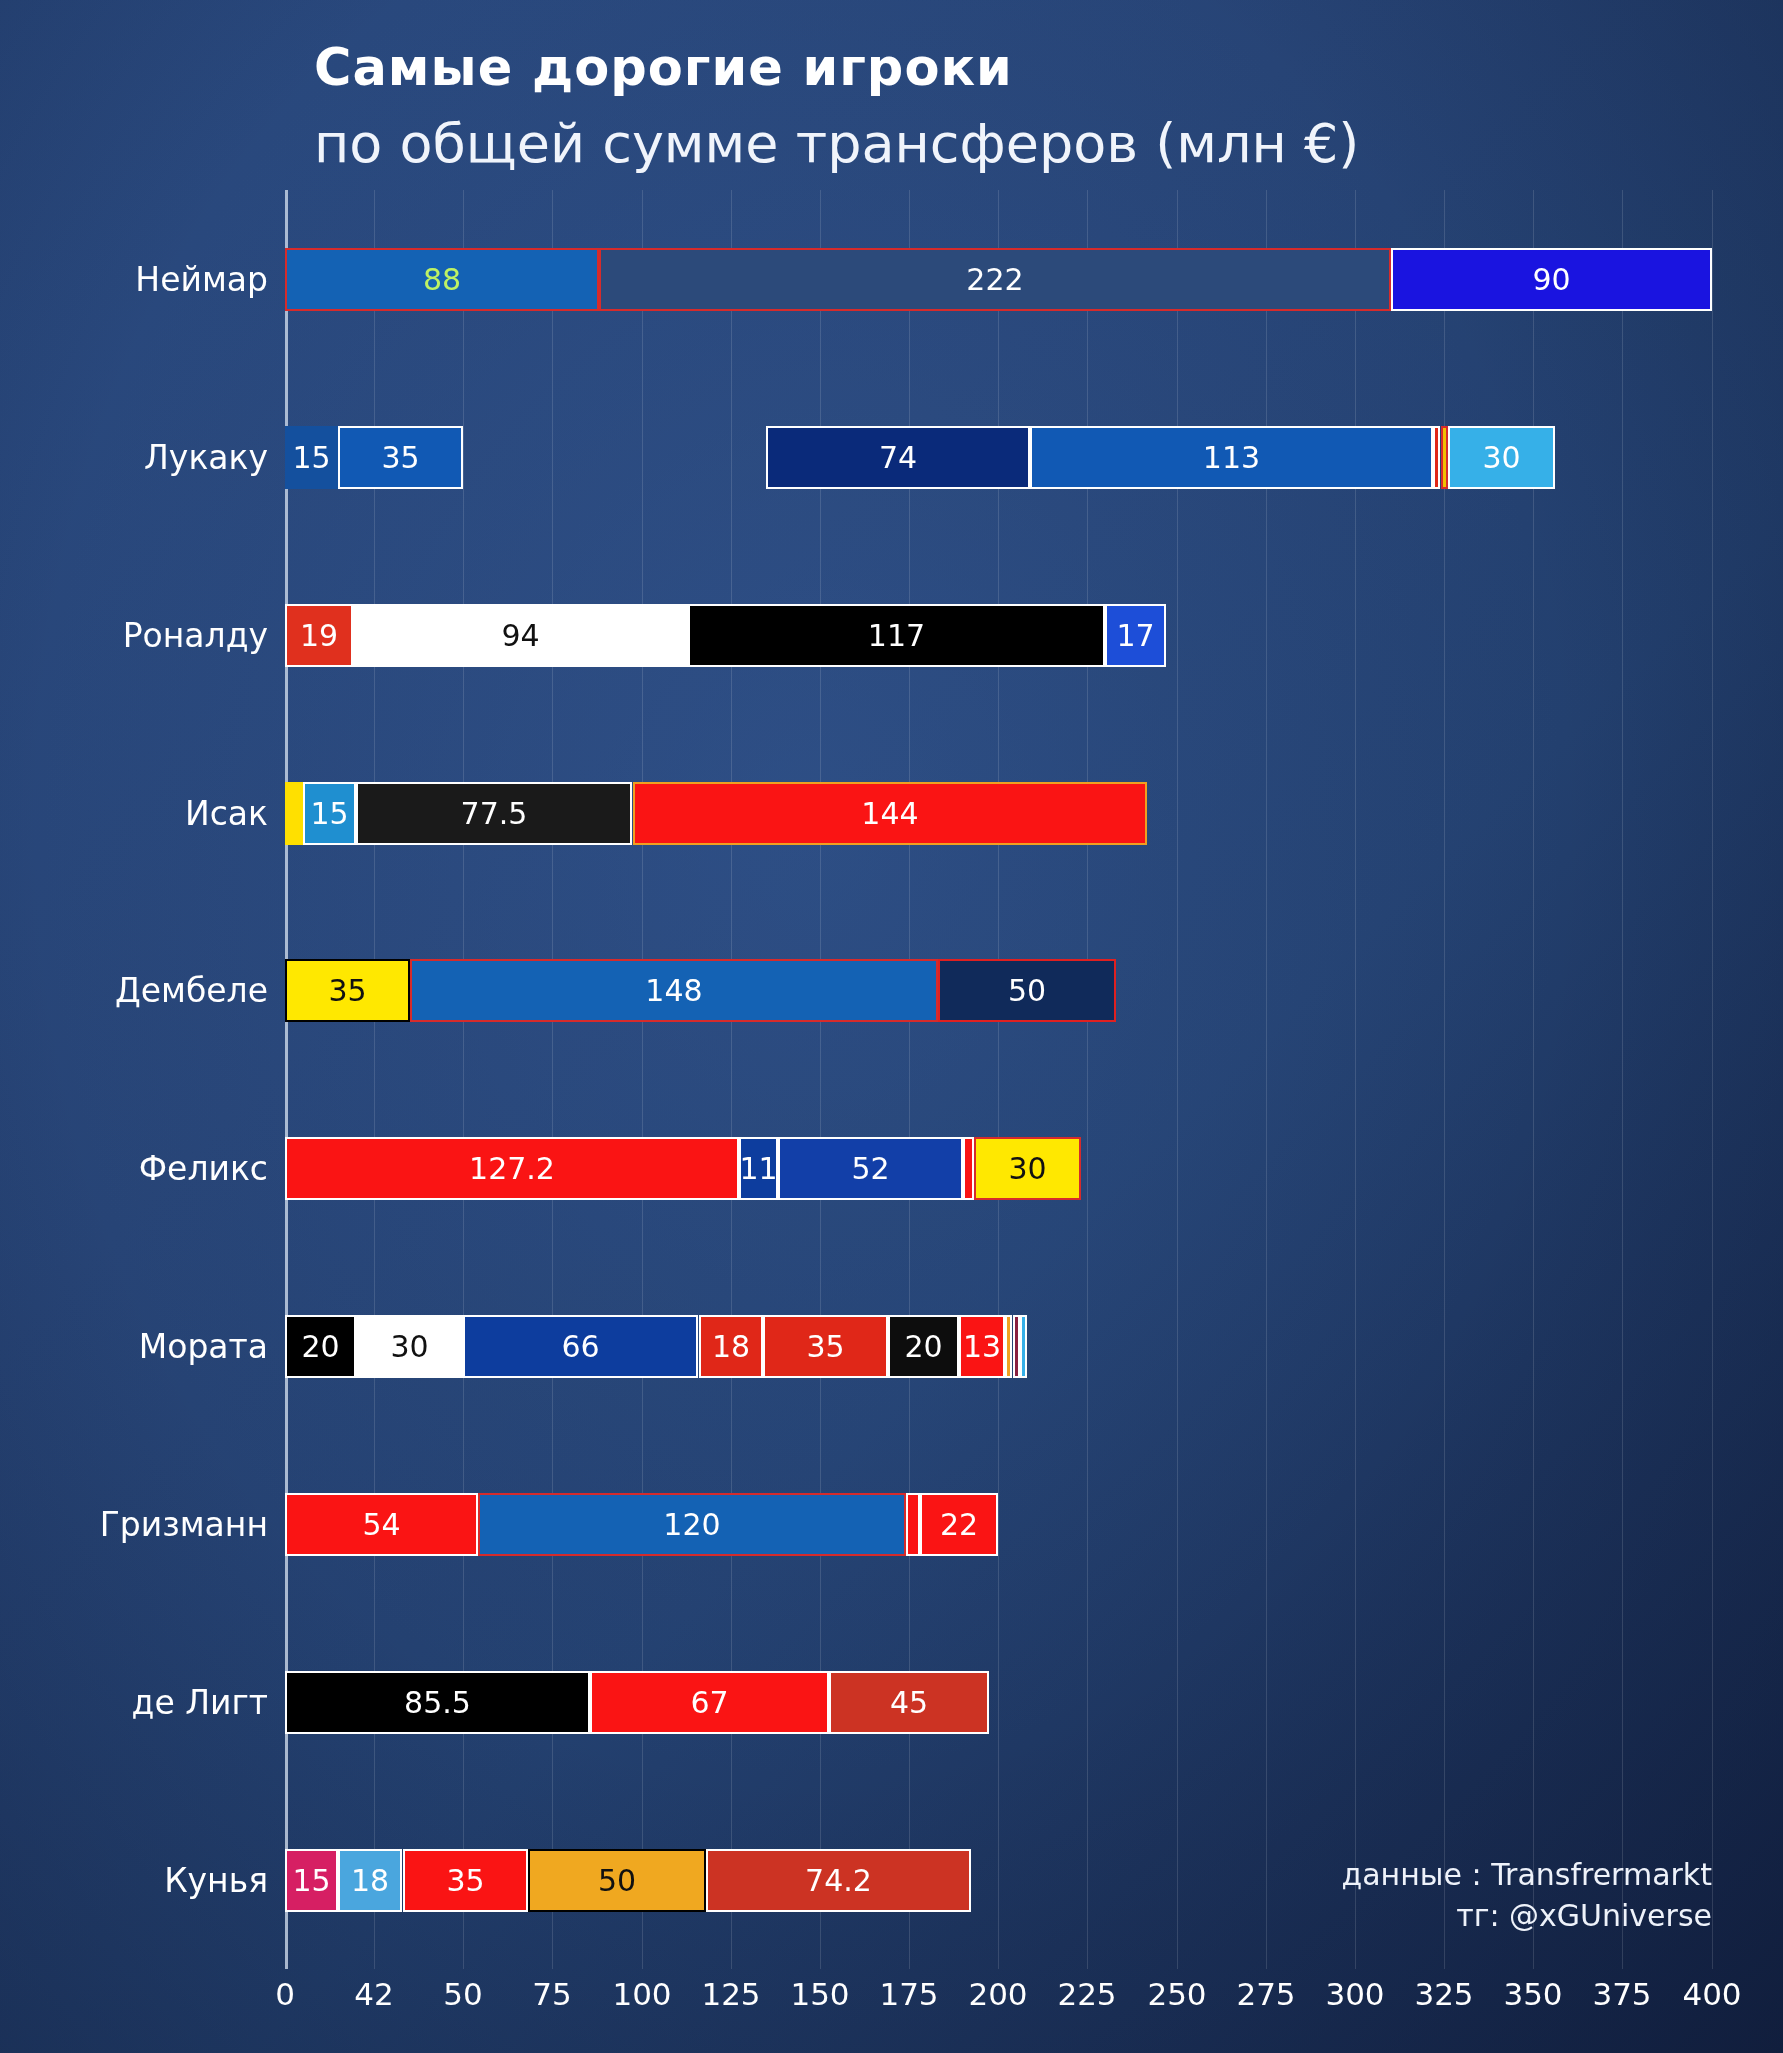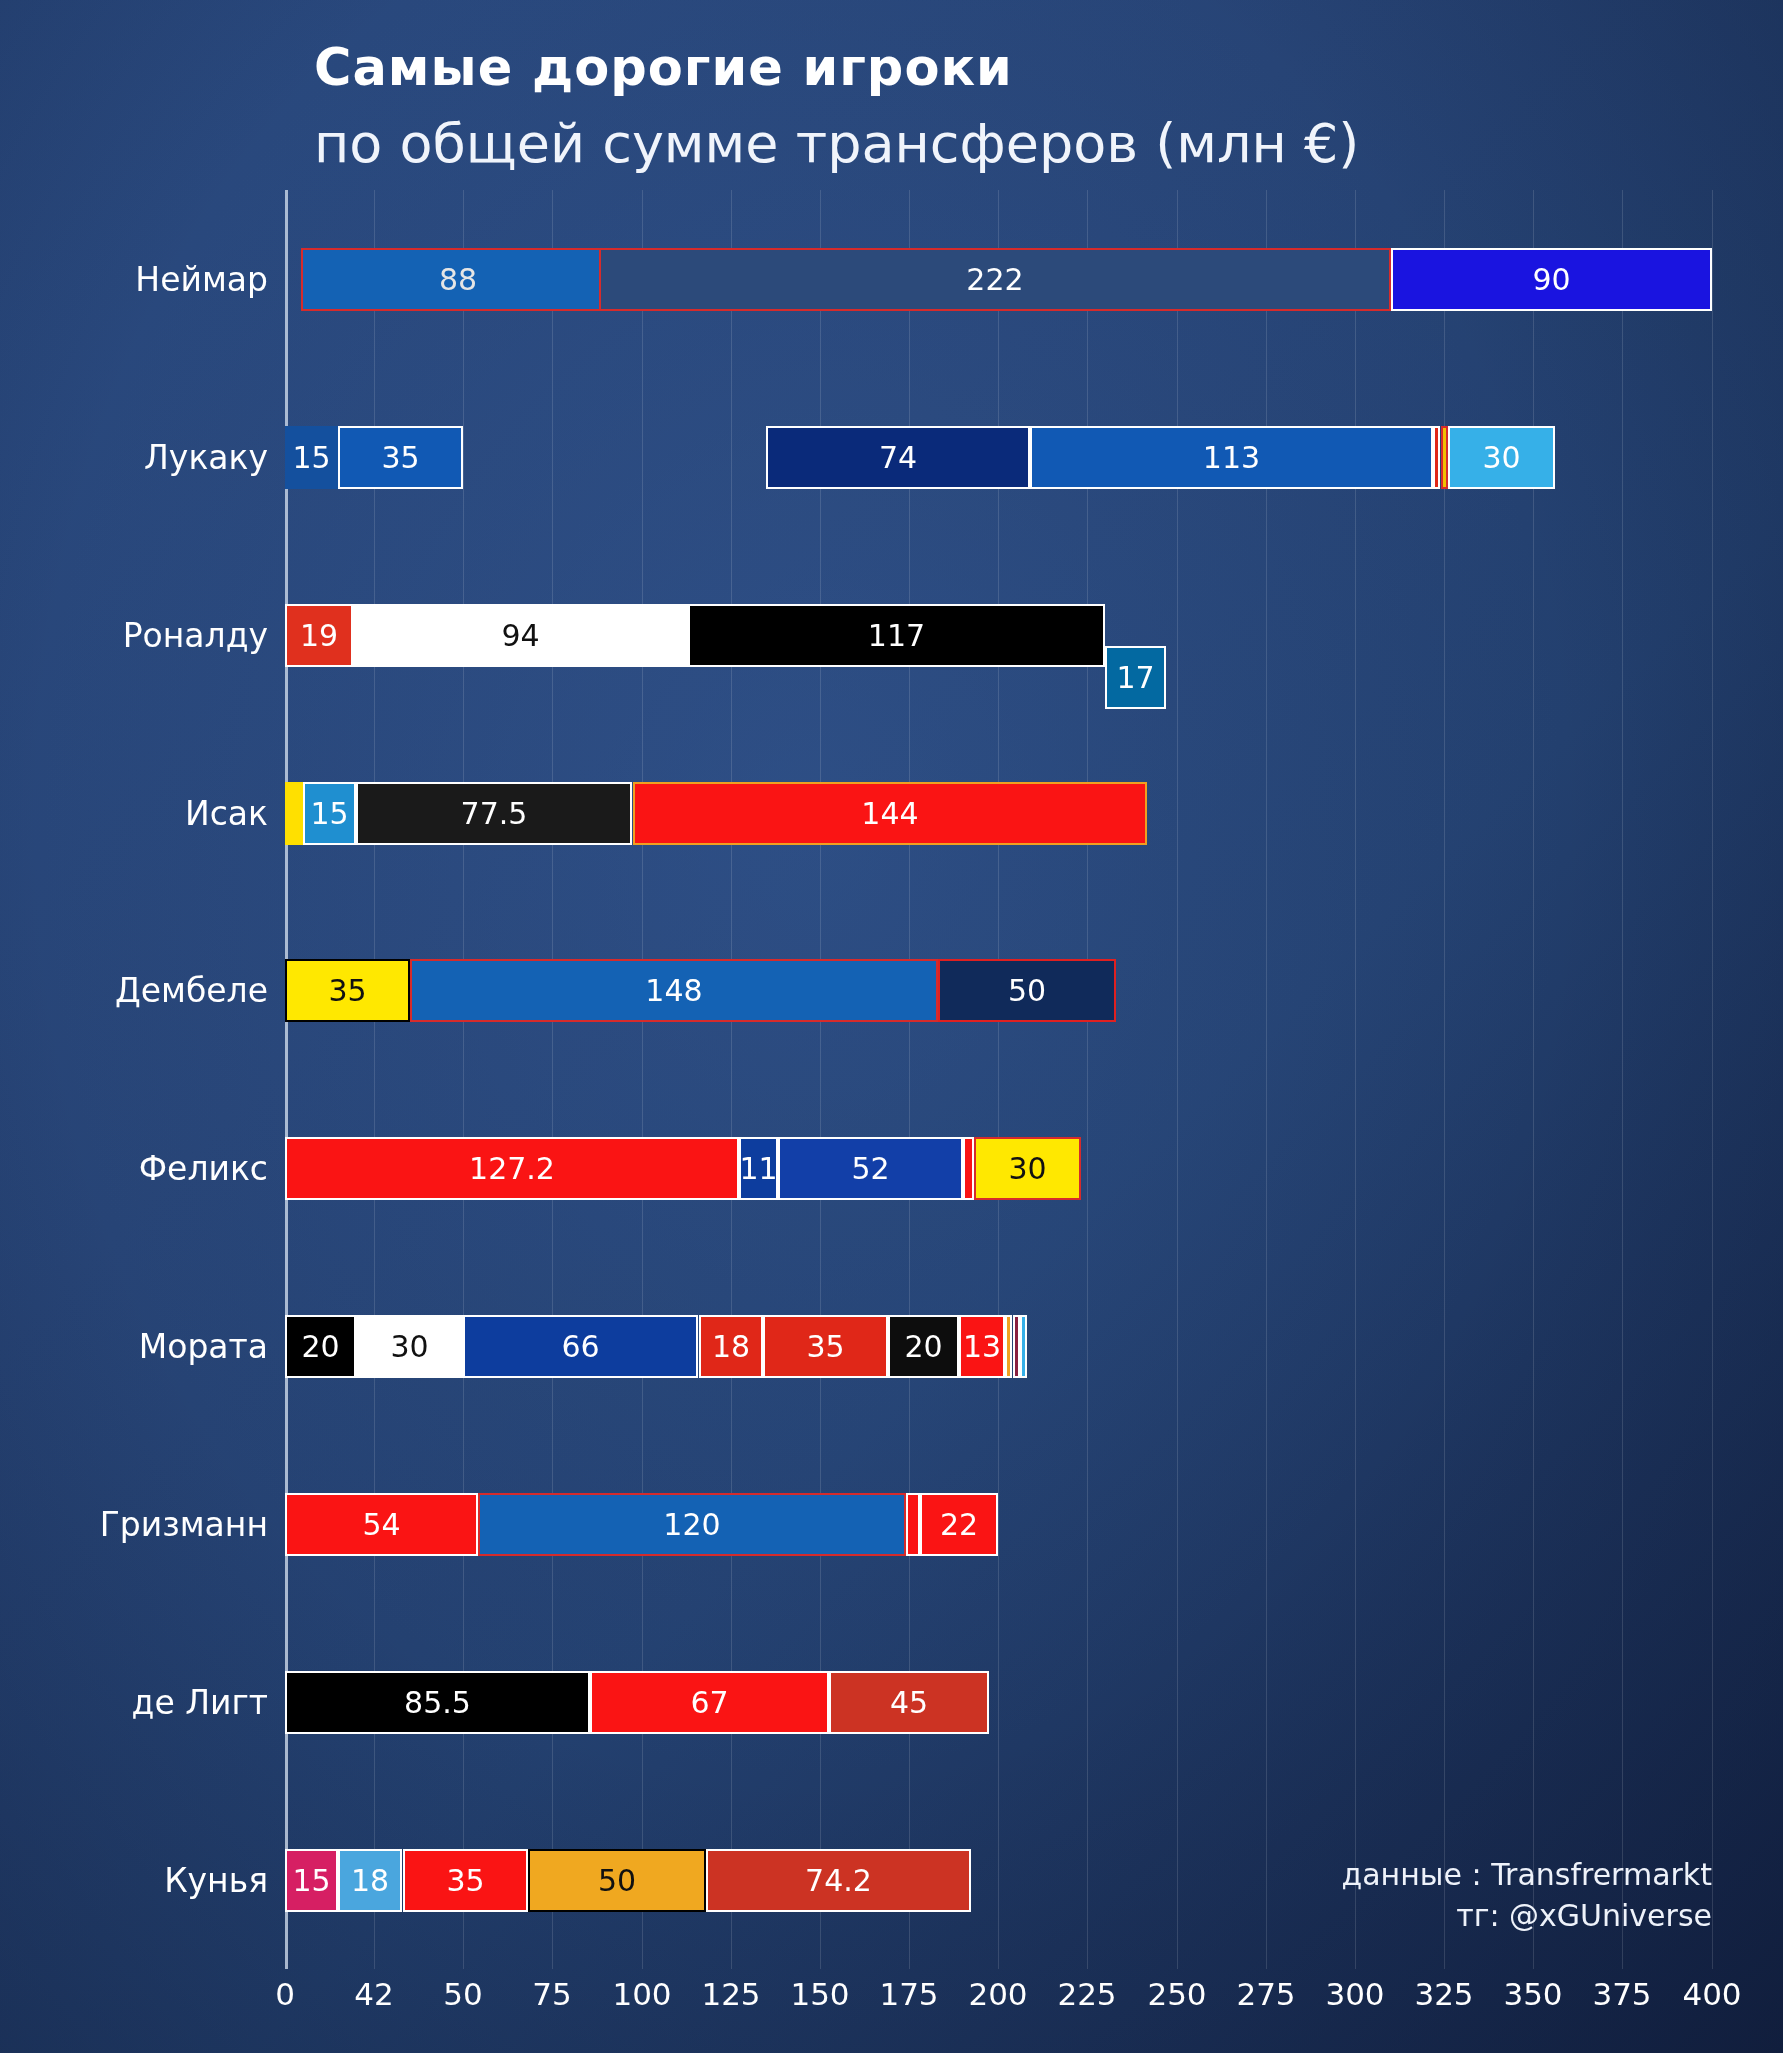--- a/index.html
+++ b/index.html
@@ -145,40 +145,40 @@
       <div class="gridline" style="left: 802px;"></div>
       <div class="gridline" style="left: 892px;"></div>
       <div class="gridline" style="left: 981px;"></div>
       <div class="gridline" style="left: 1070px;"></div>
       <div class="gridline" style="left: 1159px;"></div>
       <div class="gridline" style="left: 1248px;"></div>
       <div class="gridline" style="left: 1337px;"></div>
       <div class="gridline" style="left: 1427px;"></div>
       <div class="row" style="top: 0px; height: 178px;">
         <div class="ylabel">Неймар</div>
-        <div class="bar" style="left: 16px; width: 314px; top: 58px; background: rgb(20, 98, 180); border: 2.9px solid rgb(214, 43, 43); color: #e5e5e5;">88</div>
+        <div class="bar" style="left: 0px; width: 314px; top: 58px; background: rgb(20, 98, 180); border: 2.9px solid rgb(214, 43, 43); color: #bef264;">88</div>
         <div class="bar" style="left: 314px; width: 792px; top: 58px; background: rgb(44, 74, 122); border: 2.9px solid rgb(214, 43, 43); color: rgb(255, 255, 255);">222</div>
         <div class="bar" style="left: 1106px; width: 321px; top: 58px; background: rgb(26, 20, 224); border: 2.9px solid rgb(255, 255, 255); color: rgb(255, 255, 255);">90</div>
       </div>
       <div class="row" style="top: 178px; height: 178px;">
         <div class="ylabel">Лукаку</div>
         <div class="bar" style="left: 0px; width: 53px; top: 58px; background: rgb(20, 80, 158); border: 2.9px solid rgb(20, 80, 158); color: rgb(255, 255, 255);">15</div>
         <div class="bar" style="left: 53px; width: 125px; top: 58px; background: rgb(17, 89, 180); border: 2.9px solid rgb(255, 255, 255); color: rgb(255, 255, 255);">35</div>
         <div class="bar" style="left: 481px; width: 264px; top: 58px; background: rgb(10, 42, 122); border: 2.9px solid rgb(255, 255, 255); color: rgb(255, 255, 255);">74</div>
         <div class="bar" style="left: 745px; width: 403px; top: 58px; background: rgb(17, 89, 180); border: 2.9px solid rgb(255, 255, 255); color: rgb(255, 255, 255);">113</div>
         <div class="bar" style="left: 1148px; width: 7.1px; top: 58px; background: rgb(224, 39, 24); border: 2.9px solid rgb(255, 255, 255); color: rgb(255, 255, 255);"></div>
         <div class="bar" style="left: 1156px; width: 7.1px; top: 58px; background: rgb(240, 192, 0); border: 2.9px solid rgb(214, 43, 43); color: rgb(255, 255, 255);"></div>
         <div class="bar" style="left: 1163px; width: 107px; top: 58px; background: rgb(54, 176, 232); border: 2.9px solid rgb(255, 255, 255); color: rgb(255, 255, 255);">30</div>
       </div>
       <div class="row" style="top: 356px; height: 178px;">
         <div class="ylabel">Роналду</div>
         <div class="bar" style="left: 0px; width: 68px; top: 58px; background: rgb(224, 48, 30); border: 2.9px solid rgb(255, 255, 255); color: rgb(255, 255, 255);">19</div>
         <div class="bar" style="left: 68px; width: 335px; top: 58px; background: rgb(255, 255, 255); border: 2.9px solid rgb(255, 255, 255); color: rgb(17, 17, 17);">94</div>
         <div class="bar" style="left: 403px; width: 417px; top: 58px; background: rgb(0, 0, 0); border: 2.9px solid rgb(255, 255, 255); color: rgb(255, 255, 255);">117</div>
-        <div class="bar" style="left: 820px; width: 61px; top: 58px; background: #0369a1; border: 2.9px solid rgb(255, 255, 255); color: rgb(255, 255, 255); margin-top: 42px;">17</div>
+        <div class="bar" style="left: 820px; width: 61px; top: 58px; background: #1d4ed8; border: 2.9px solid rgb(255, 255, 255); color: rgb(255, 255, 255);">17</div>
       </div>
       <div class="row" style="top: 534px; height: 178px;">
         <div class="ylabel">Исак</div>
         <div class="bar" style="left: 0px; width: 18px; top: 58px; background: rgb(255, 224, 0); border: 2.9px solid rgb(255, 224, 0); color: rgb(17, 17, 17);"></div>
         <div class="bar" style="left: 18px; width: 53px; top: 58px; background: rgb(31, 143, 208); border: 2.9px solid rgb(255, 255, 255); color: rgb(255, 255, 255);">15</div>
         <div class="bar" style="left: 71px; width: 276px; top: 58px; background: rgb(26, 26, 26); border: 2.9px solid rgb(255, 255, 255); color: rgb(255, 255, 255);">77.5</div>
         <div class="bar" style="left: 348px; width: 514px; top: 58px; background: rgb(250, 20, 20); border: 2.9px solid rgb(240, 160, 32); color: rgb(255, 255, 255);">144</div>
       </div>
       <div class="row" style="top: 711px; height: 178px;">
         <div class="ylabel">Дембеле</div>

